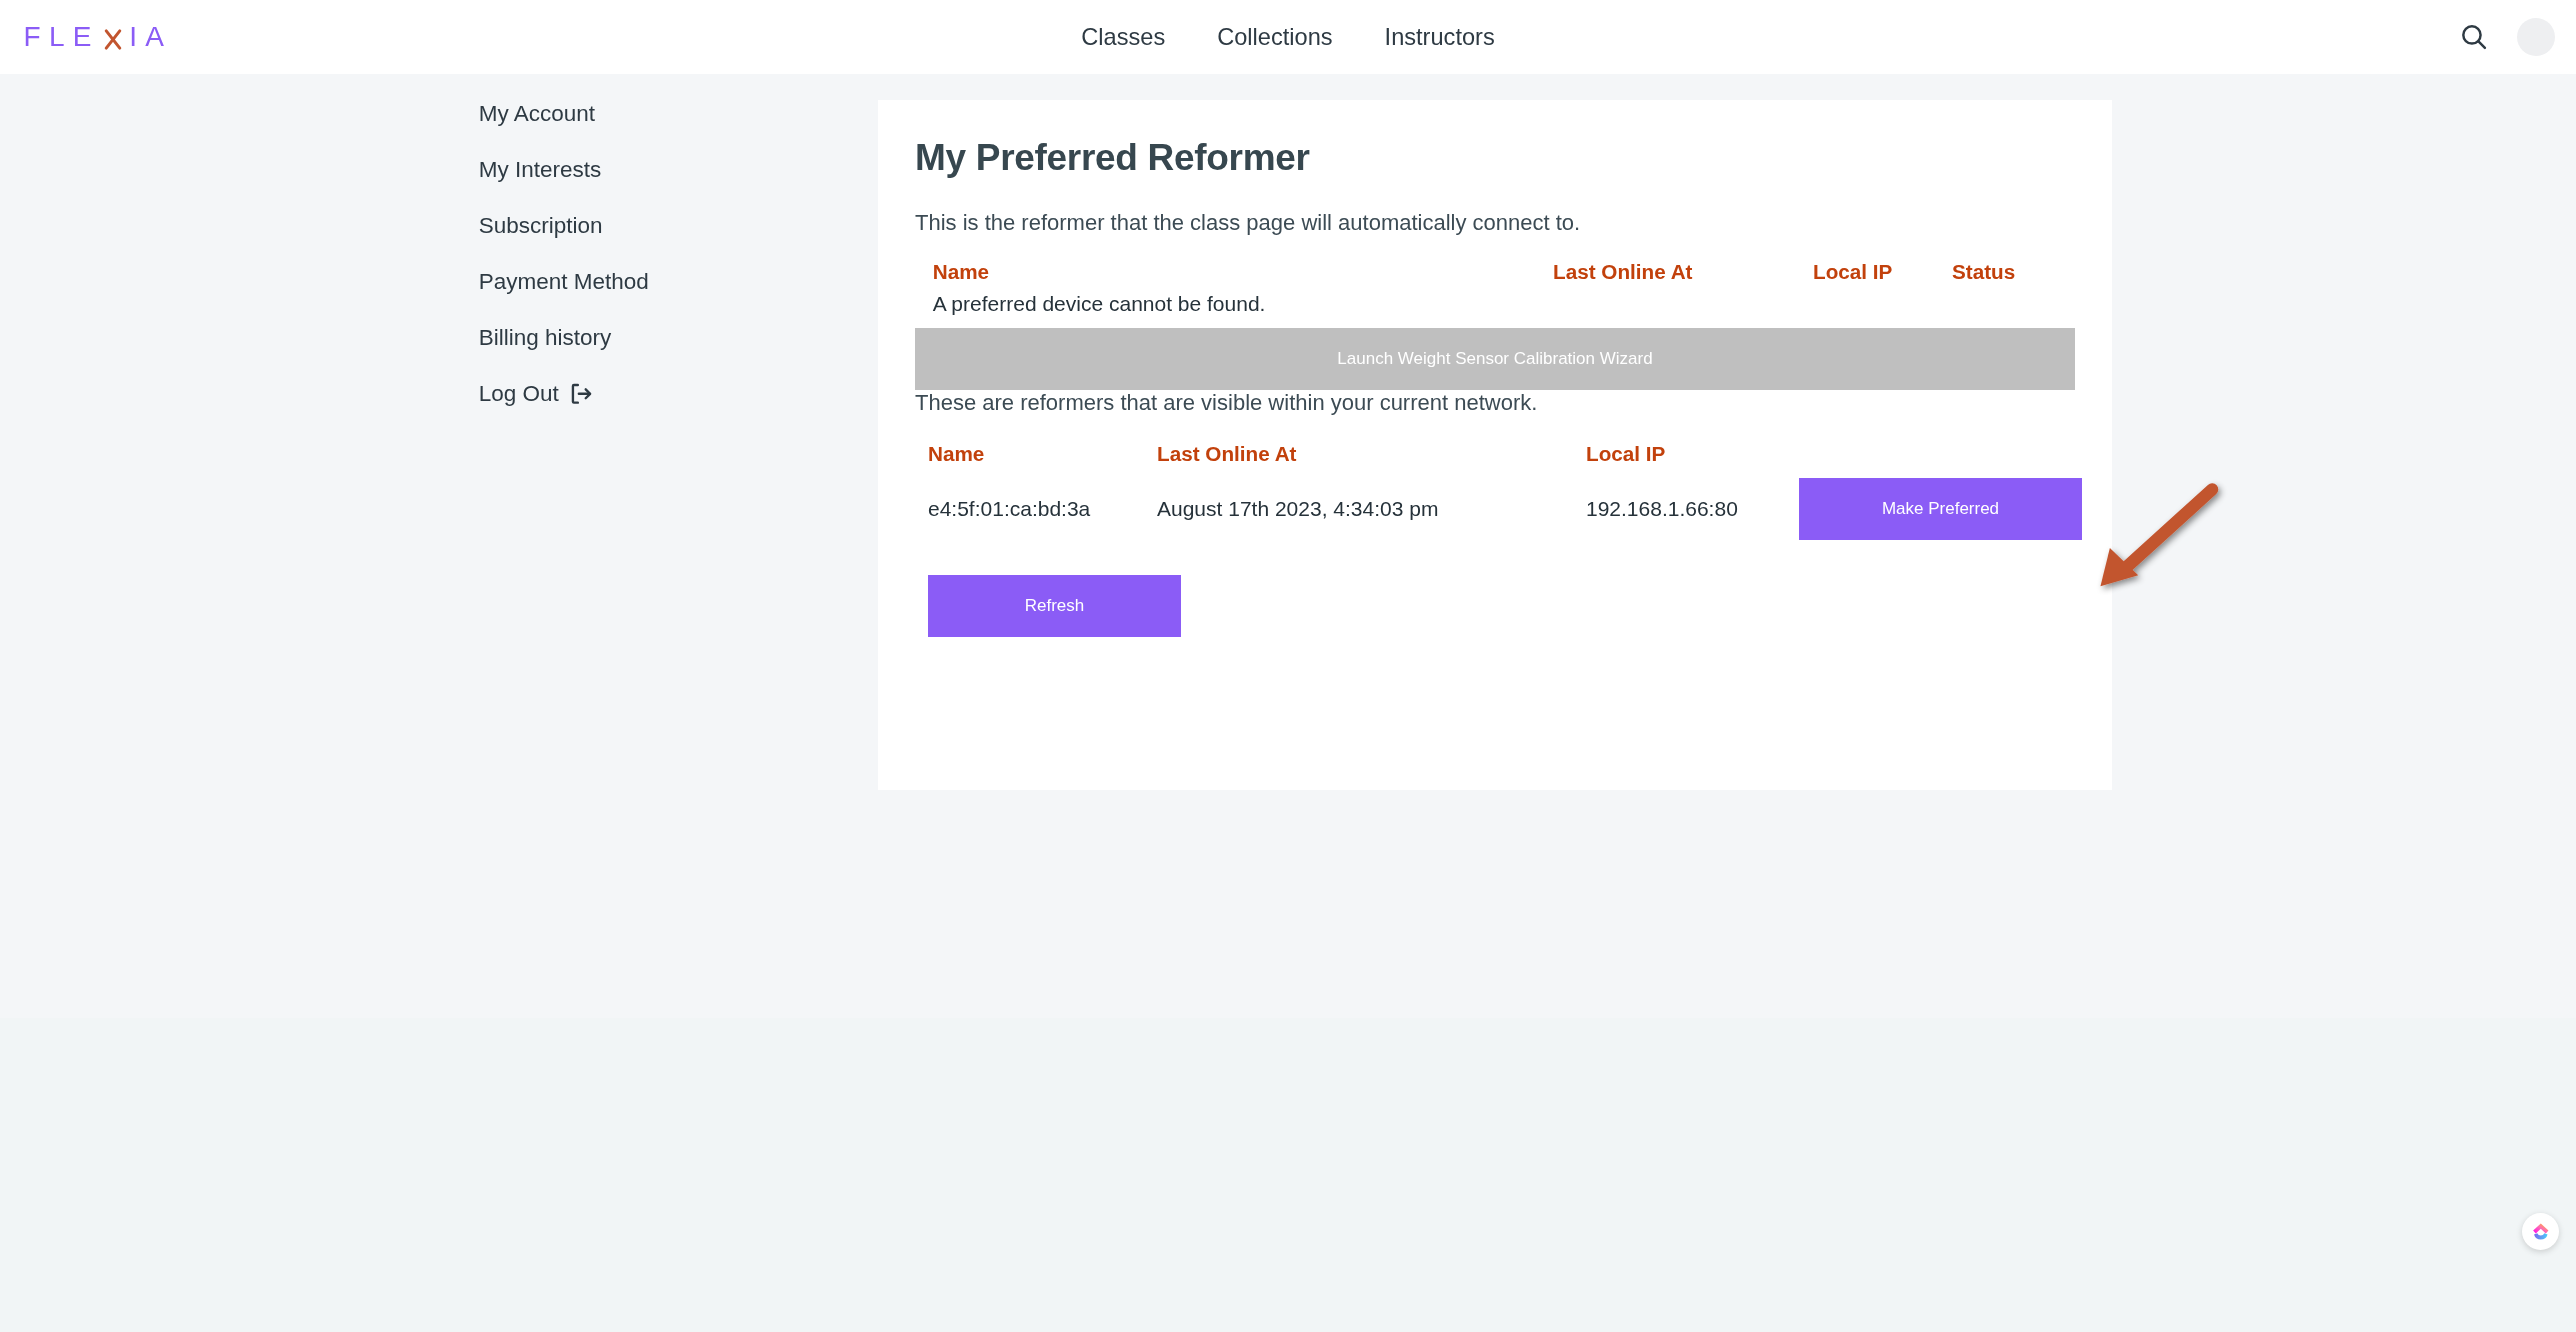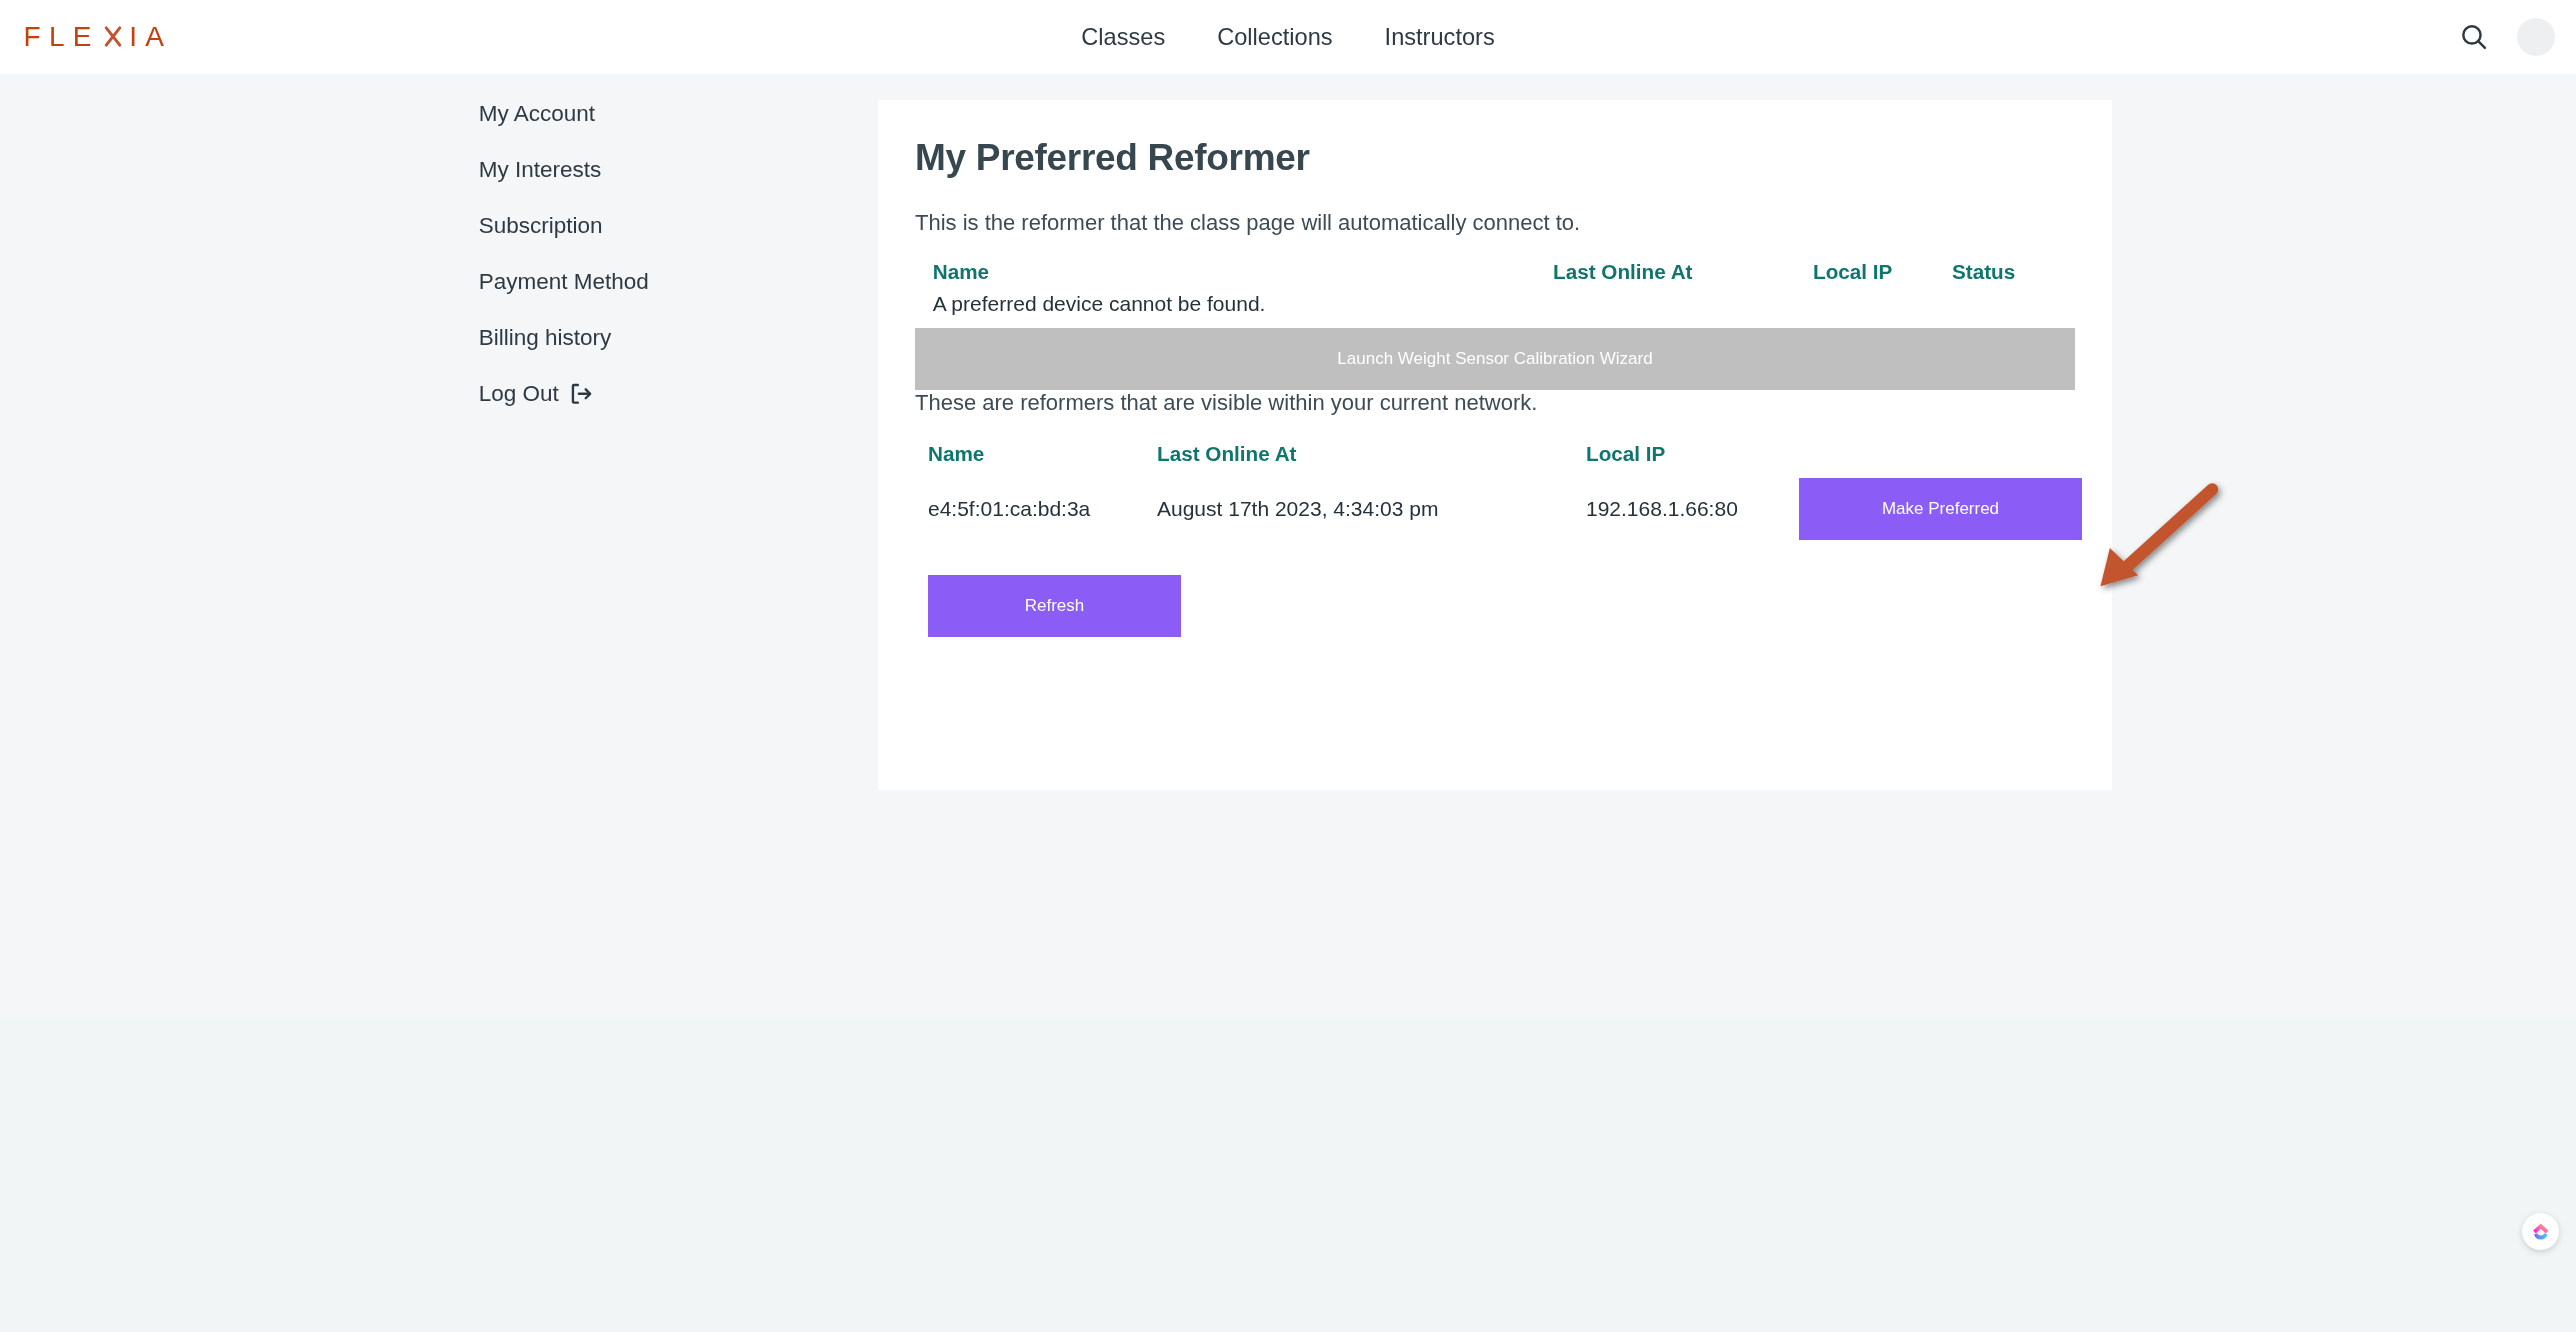--- a/index.html
+++ b/index.html
@@ -25,24 +25,24 @@
     position: absolute;
     left: 23.6px;
     top: 21px;
     display: flex;
     align-items: center;
     height: 31px;
   }
   .logo-text {
     font-size: 28px;
     letter-spacing: 8.3px;
-    color: #c2410c;
+    color: #8b5cf6;
     font-weight: 400;
     display: flex;
-    align-items: center;
+    align-items: flex-end;
   }
   .logo-x {
     display: inline-block;
     position: relative;
     width: 27px;
     height: 27px;
     margin: 0 2.4px 0 0;
     vertical-align: middle;
   }
   .logo-x:before, .logo-x:after {
@@ -160,21 +160,21 @@
     margin-bottom: 23.6px;
   }
   .lead.second { margin-bottom: 26px; }
 
   
   .tbl { width: 100%; border-collapse: collapse; table-layout: fixed; }
   .tbl th {
     text-align: left;
     font-size: 20.7px;
     font-weight: 700;
-    color: #0f766e;
+    color: #c2410c;
     padding: 0 0 8.3px 0;
     vertical-align: top;
   }
   .tbl td {
     text-align: left;
     font-size: 21px;
     color: #26323a;
     padding: 0;
     vertical-align: middle;
     white-space: nowrap;

